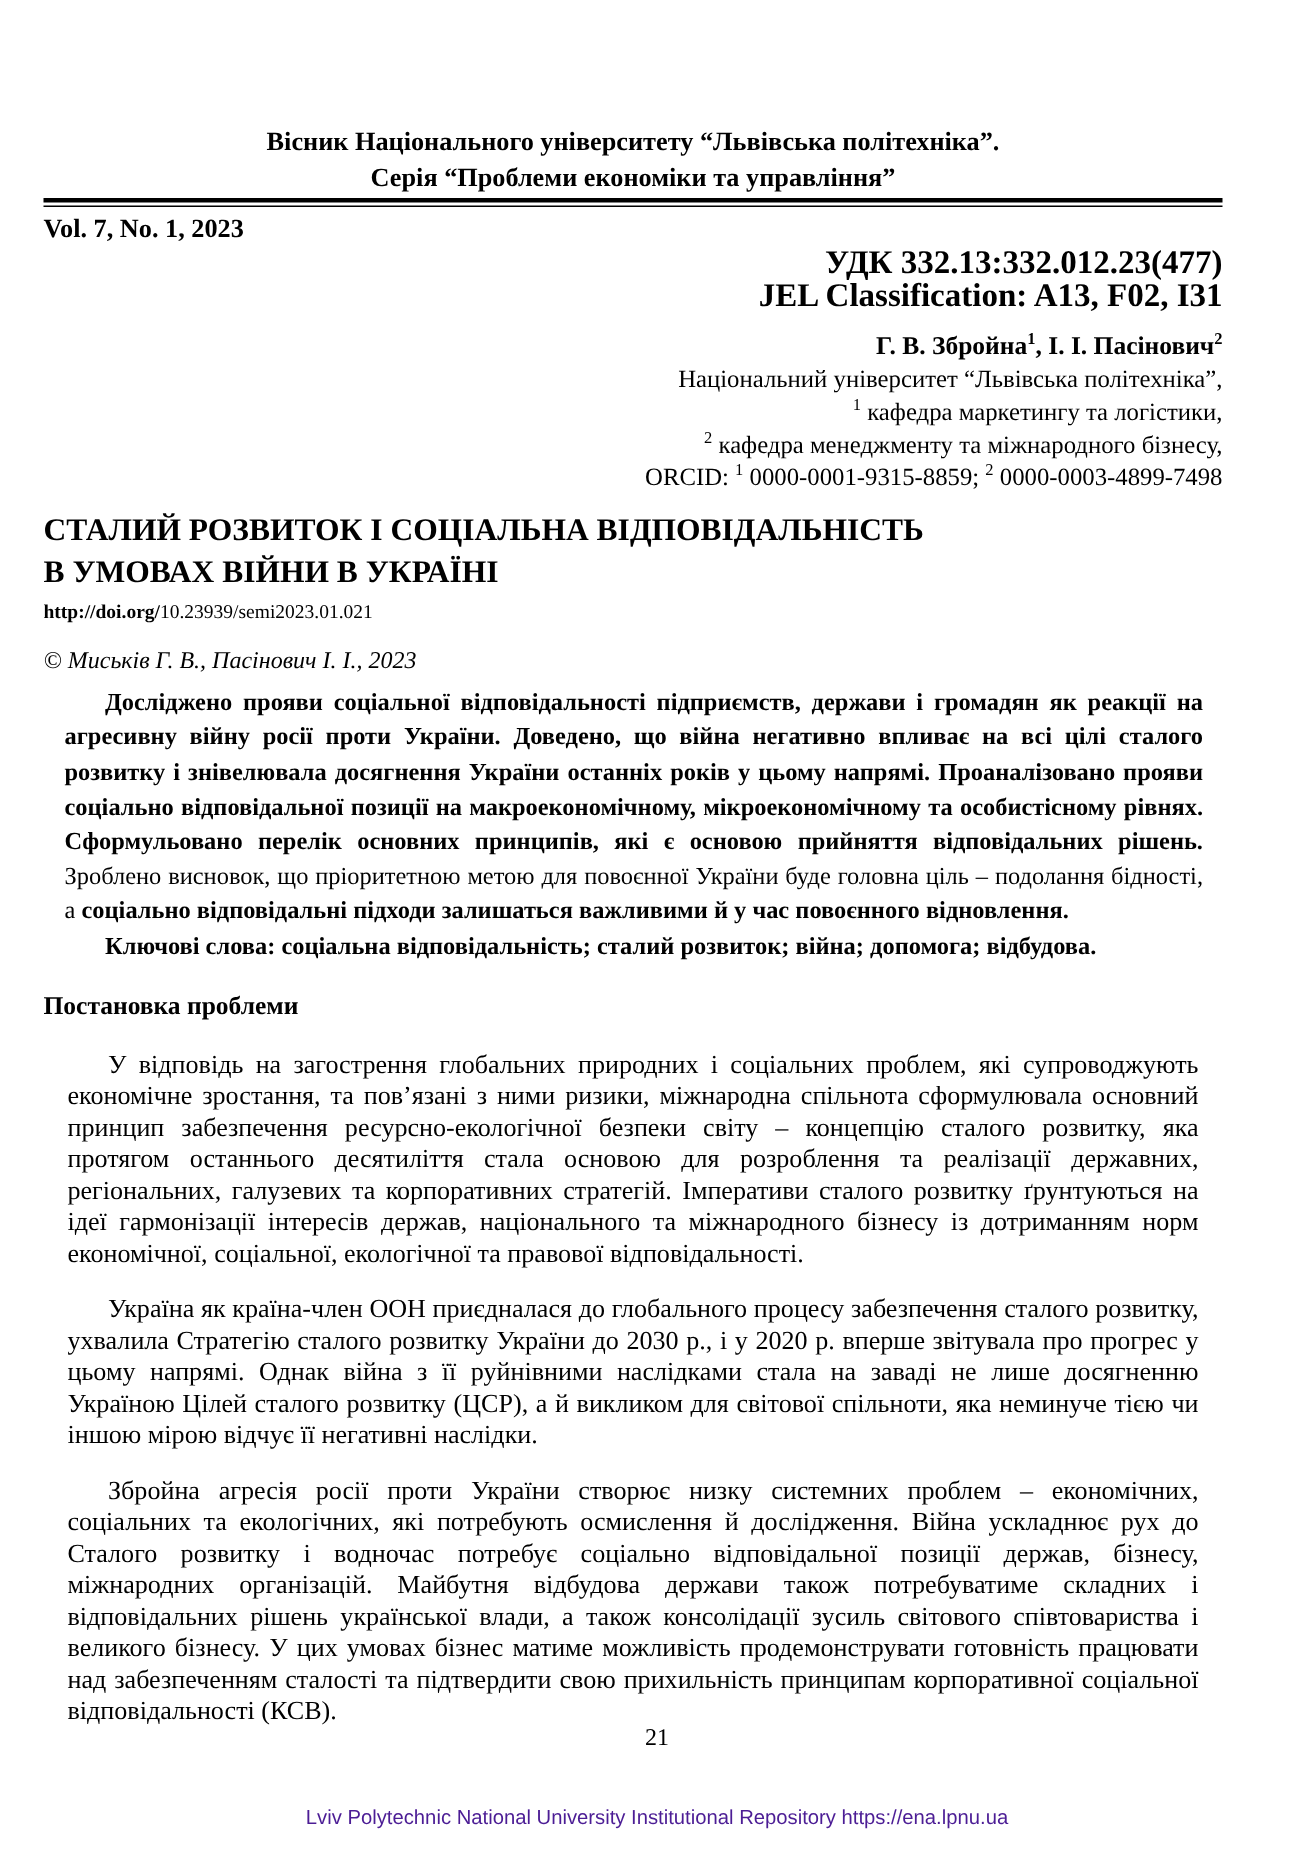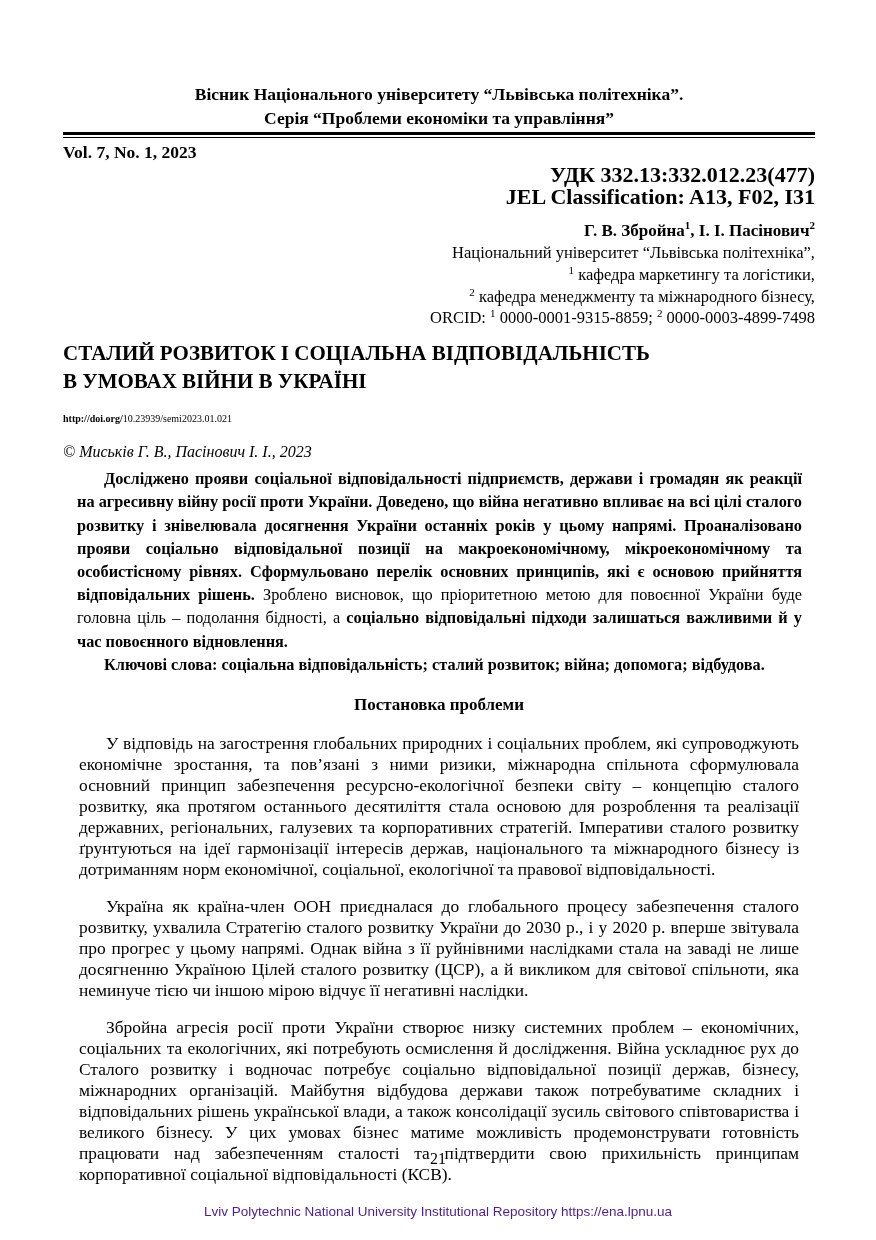--- a/index.html
+++ b/index.html
@@ -9,21 +9,21 @@
   }
   .page {
     position: relative;
     width: 876px;
     height: 1240px;
     margin: 0 auto;
     background: #ffffff;
     color: #000000;
     font-family: "Liberation Serif", "DejaVu Serif", serif;
     box-sizing: border-box;
-    padding: 82px 61px 0 63px;
+    padding: 82px 61px 0 29px;
     overflow: hidden;
   }
   
   .journal-line {
     text-align: center;
     font-weight: bold;
     font-size: 17.5px;
     line-height: 24px;
   }
   .double-rule {
@@ -63,22 +63,22 @@
   }
   
   .article-title {
     margin-top: 10px;
     font-weight: bold;
     font-size: 21px;
     line-height: 28px;
   }
   
   .doi-line {
-    margin-top: 13px;
-    font-size: 10px;
+    margin-top: 2px;
+    font-size: 13px;
     line-height: 21px;
   }
   .doi-line .bold { font-weight: bold; }
   .copyright-line {
     margin-top: 12px;
     font-style: italic;
     font-size: 16px;
     line-height: 21px;
   }
   
@@ -90,21 +90,21 @@
     font-size: 16.3px;
     line-height: 23.2px;
     text-align: justify;
     text-indent: 27px;
     font-weight: bold;
   }
   .abstract-par .regular { font-weight: normal; }
   
   .section-heading {
     margin-top: 17px;
-    text-align: center;
+    text-align: left;
     font-weight: bold;
     font-size: 17px;
     line-height: 24px;
   }
   .body-par {
     margin: 16px;
     font-size: 17.4px;
     line-height: 21px;
     text-align: justify;
     text-indent: 27px;

